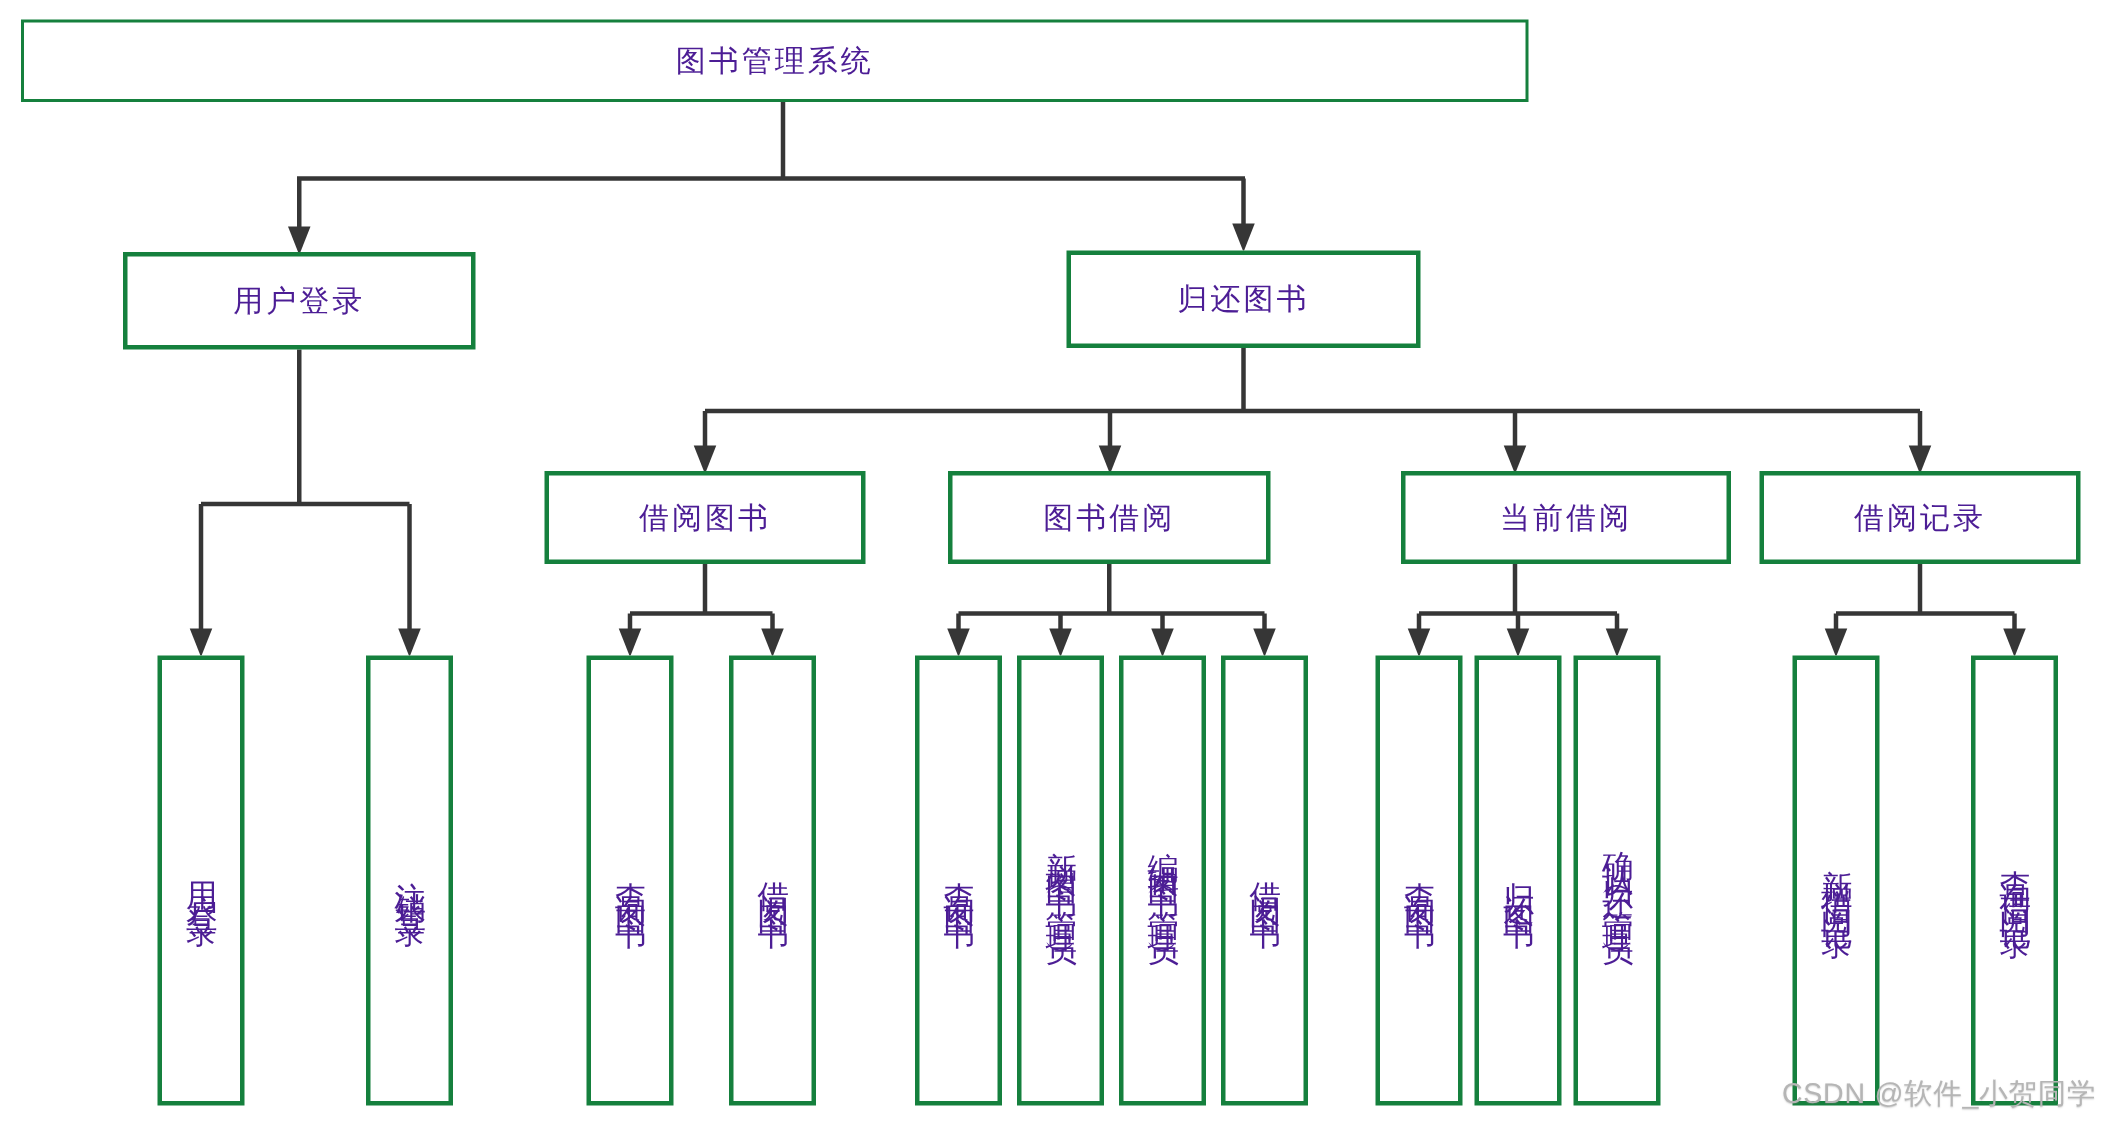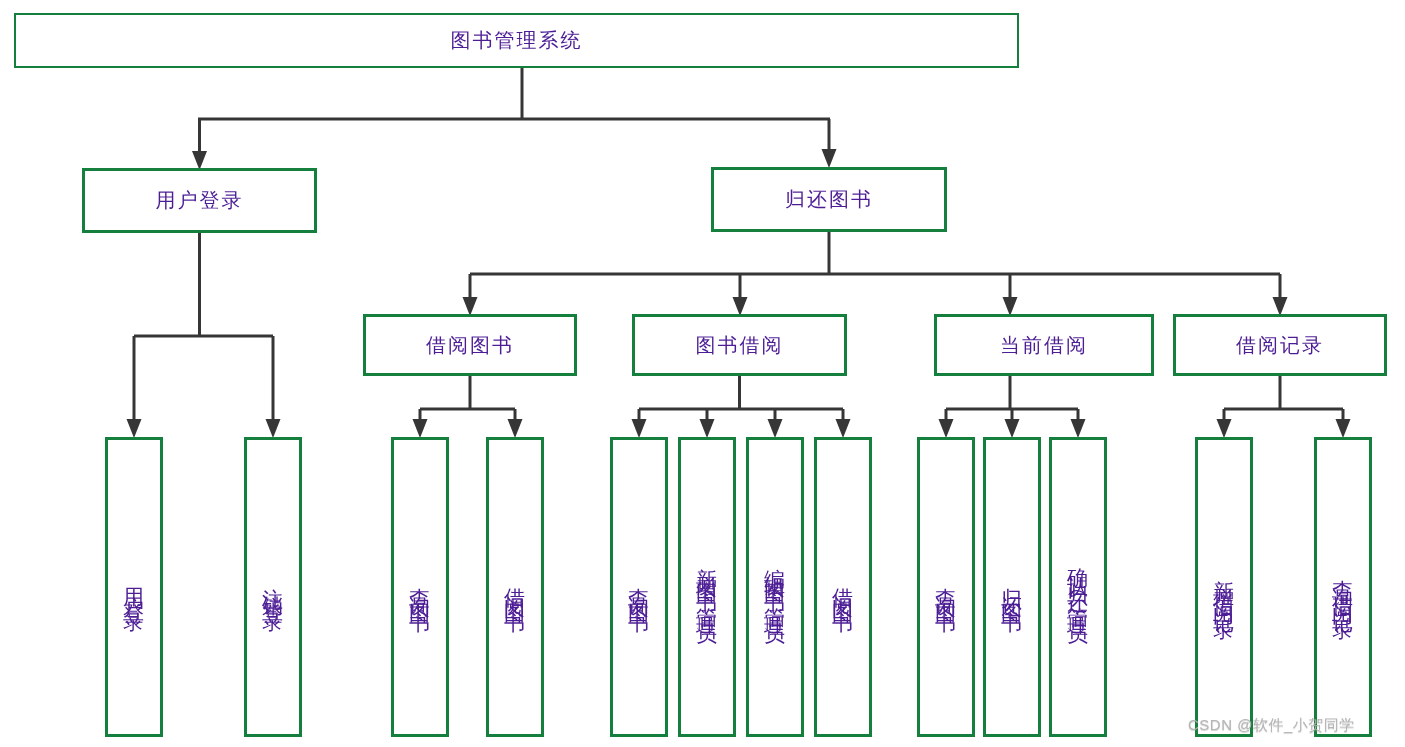--- a/index.html
+++ b/index.html
@@ -36,21 +36,21 @@
     letter-spacing: 8px;
     line-height: 1;
     font-size: 21px;
     white-space: nowrap;
   }
   .watermark {
     position: absolute;
     left: 1188px;
     top: 716px;
     width: 205px;
-    font-size: 15px;
+    font-size: 19px;
     color: #b5b5b5;
     letter-spacing: 0.5px;
     text-shadow: 0 1px 1px rgba(120,120,120,0.35);
     z-index: 5;
     white-space: nowrap;
   }
 </style>
 </head>
 <body>
 

